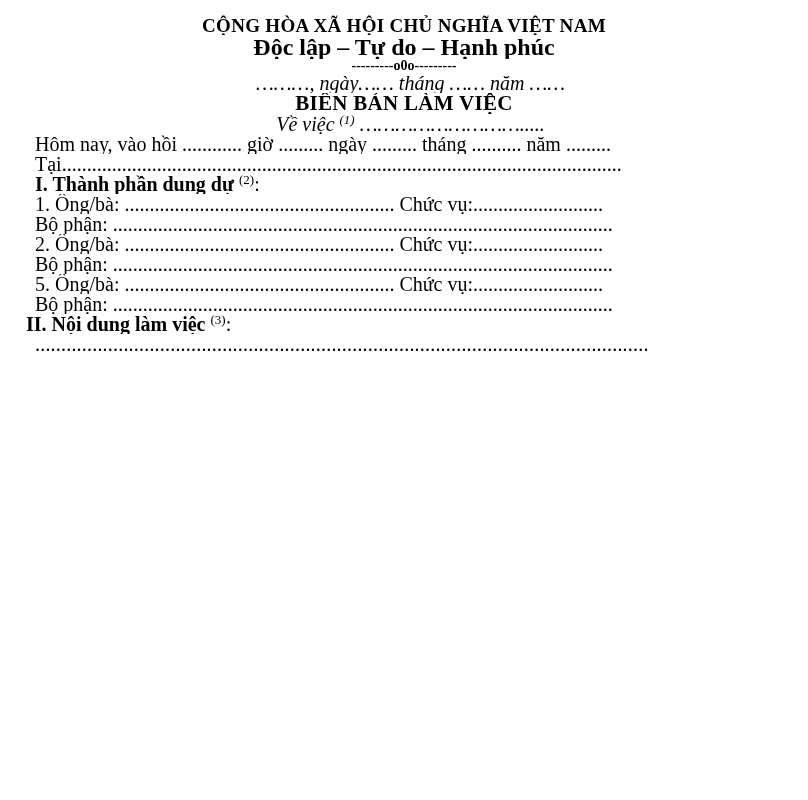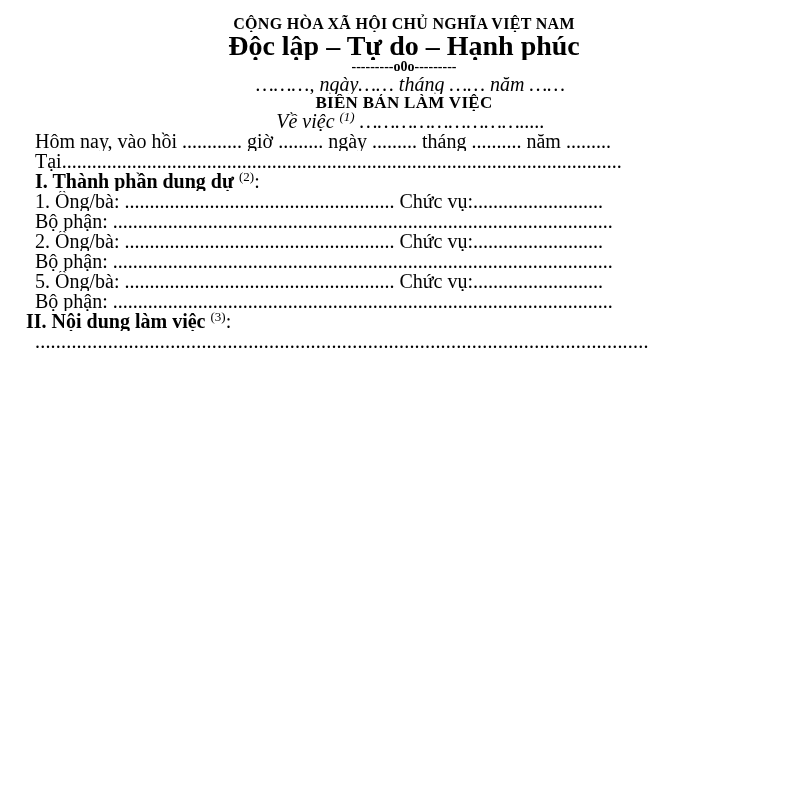--- a/index.html
+++ b/index.html
@@ -21,25 +21,25 @@
     margin: 0;
     line-height: 1;
     white-space: nowrap;
     overflow: hidden;
   }
   .center { text-align: center; }
   .bold   { font-weight: bold; }
   .italic { font-style: italic; padding-left: 13px; }
   .indent { padding-left: 35px; padding-right: 8px; }
 
-  .national-title { padding-top: 16px; font-size: 16px; letter-spacing: 0.3px; }
-  .motto          { margin-top: 23px; font-size: 28px; }
+  .national-title { padding-top: 16px; font-size: 19px; letter-spacing: 0.3px; }
+  .motto          { margin-top: 23px; font-size: 24px; }
   .separator      { margin-top: 5px;  font-size: 14px; font-weight: bold; }
   .date-line      { margin-top: 30px; }
-  .doc-title      { margin-top: 26px; font-size: 17px; letter-spacing: 0.3px; }
+  .doc-title      { margin-top: 26px; font-size: 21px; letter-spacing: 0.3px; }
   .subject-line   { margin-top: 27px; }
   .opening-line   { margin-top: 35px; }
   .location-line  { margin-top: 27px; }
   .section-1      { margin-top: 24px; }
   .p-row-1        { margin-top: 28px; }
   .d-row-1        { margin-top: 27px; }
   .p-row-2        { margin-top: 28px; }
   .d-row-2        { margin-top: 27px; }
   .p-row-3        { margin-top: 27px; }
   .d-row-3        { margin-top: 27px; }

